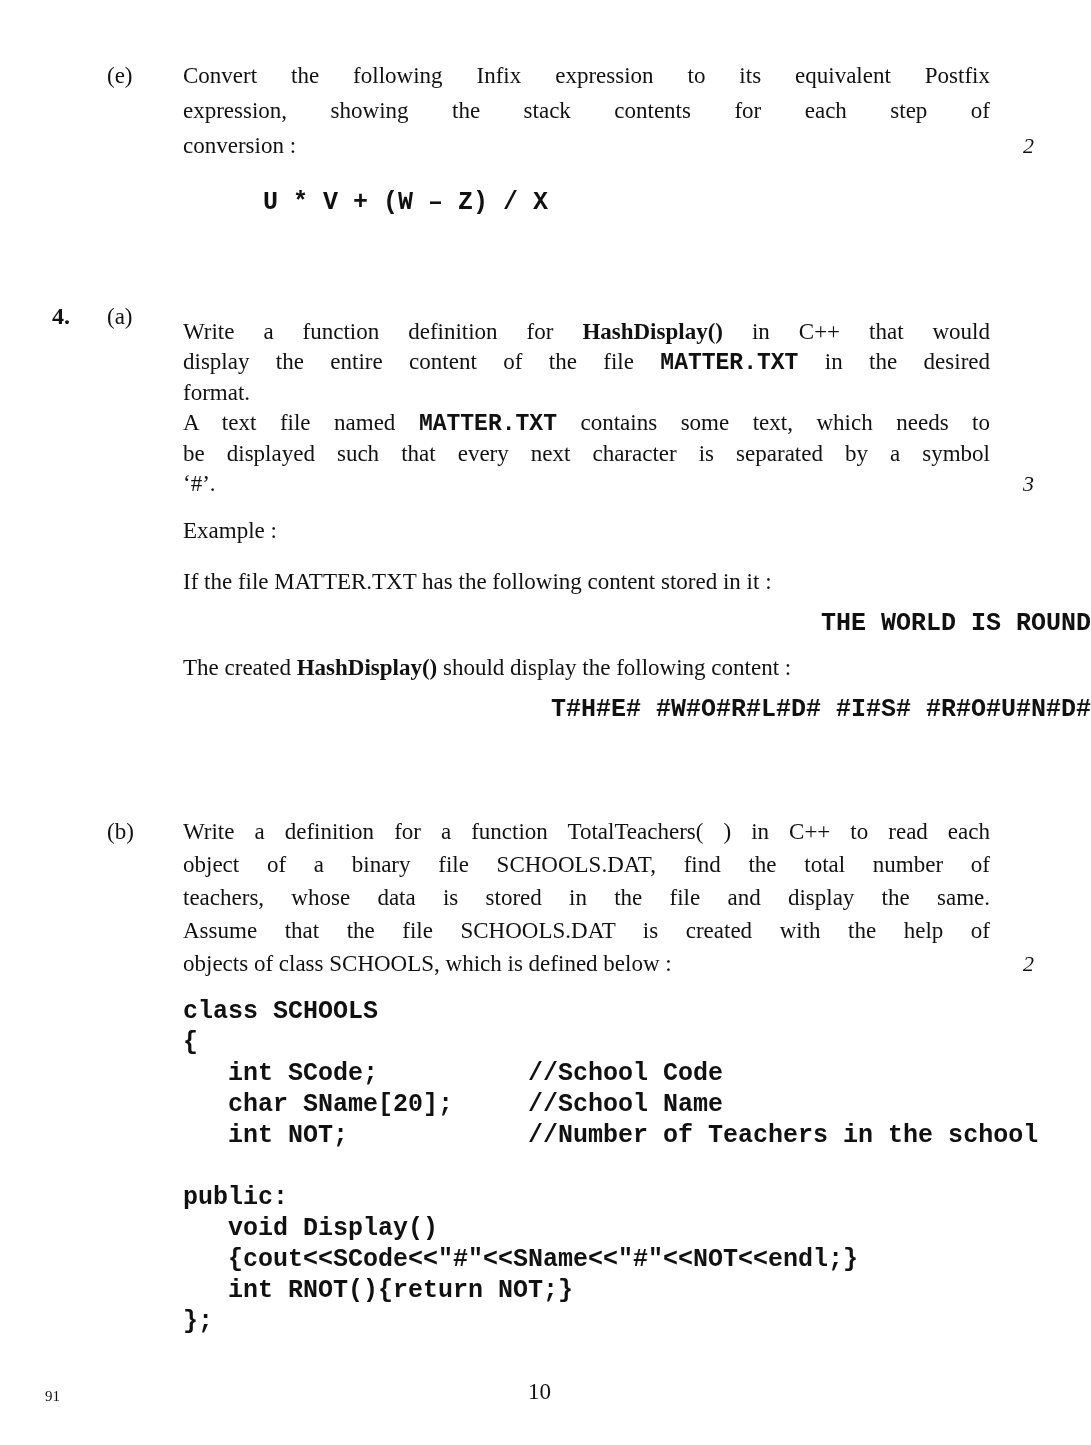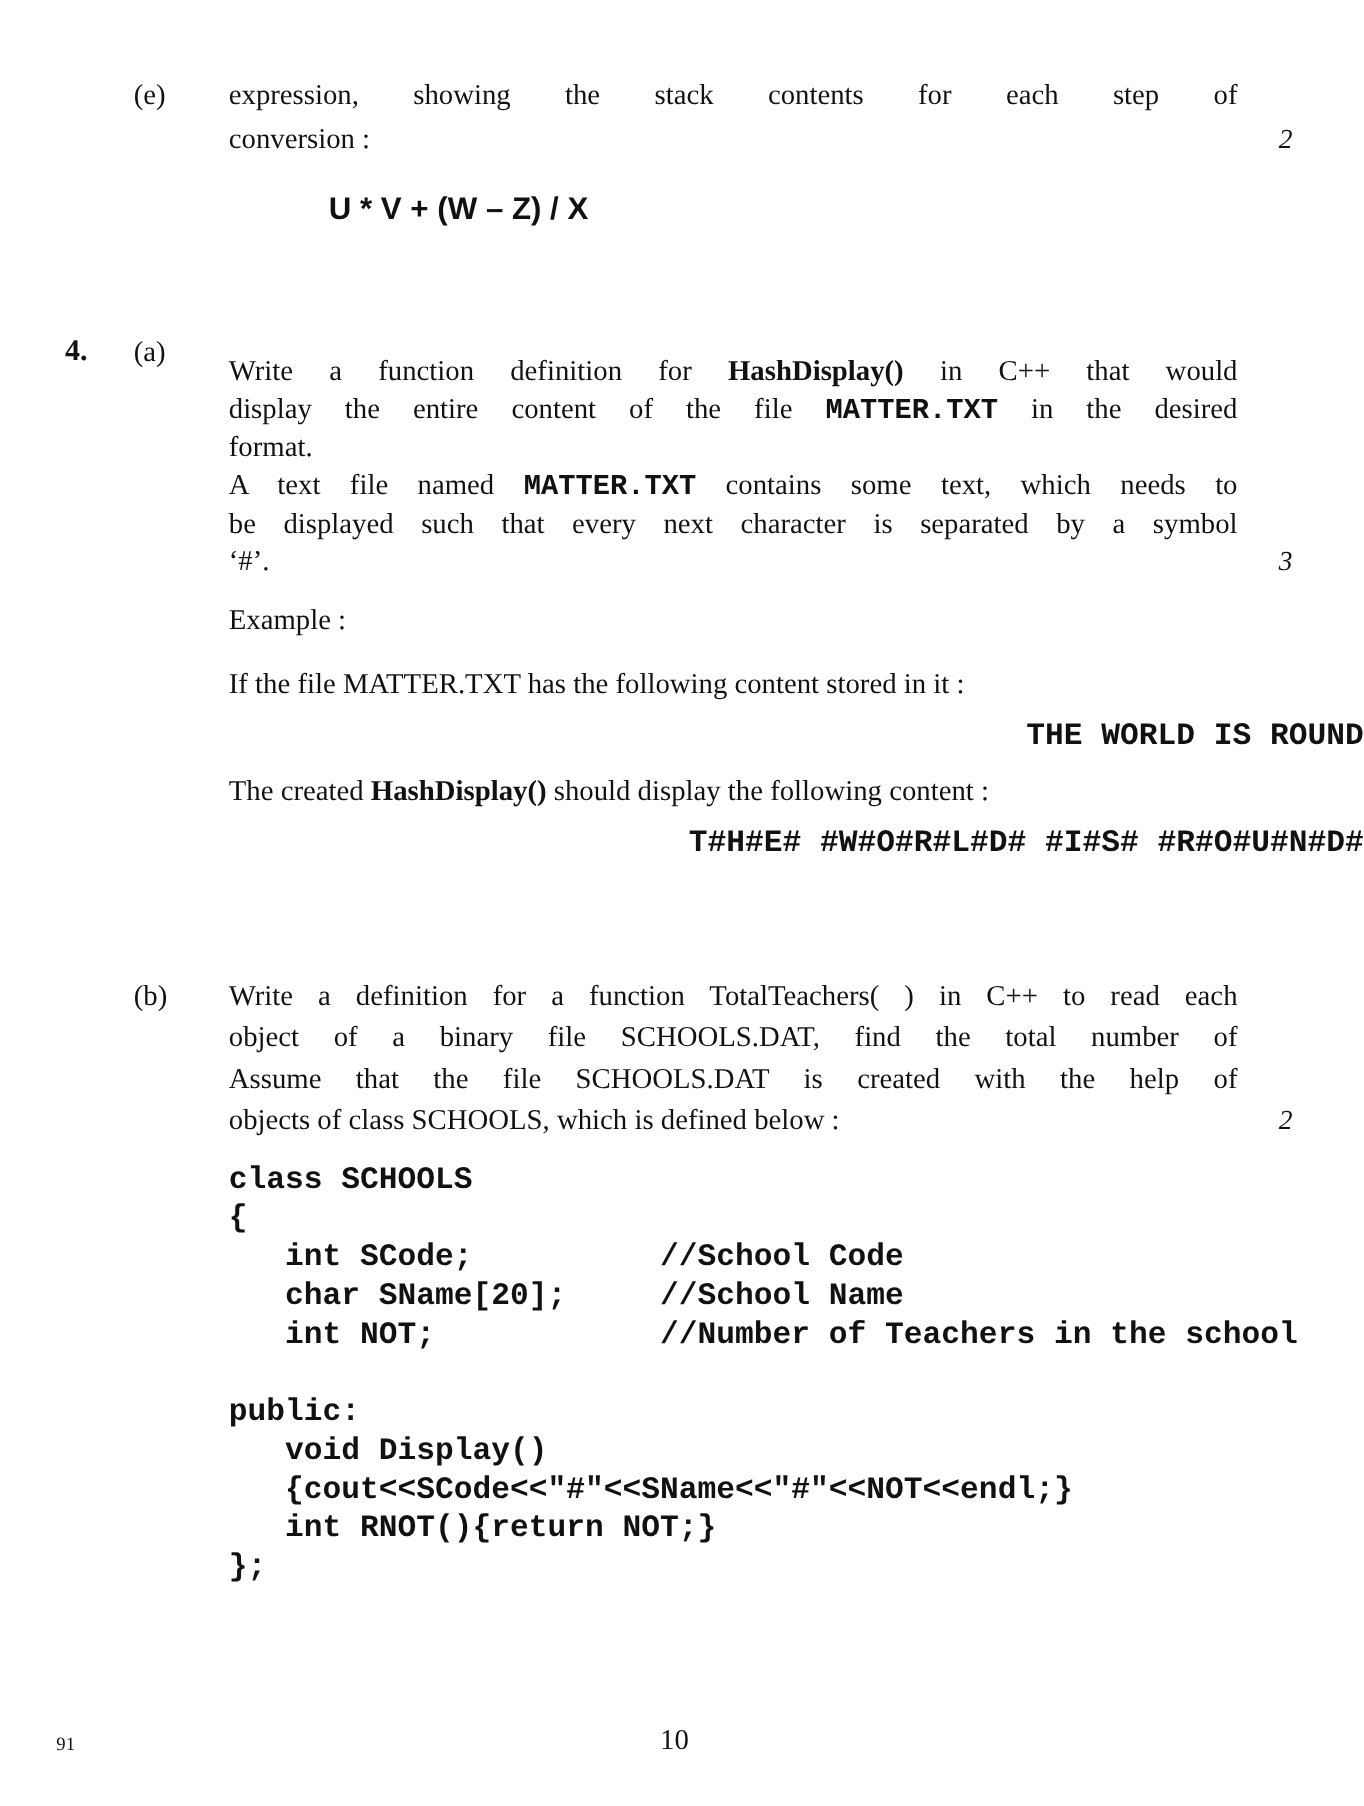--- a/index.html
+++ b/index.html
@@ -30,21 +30,21 @@
   .mt12 { margin-top: 12px; text-align: right; }
   .mt14 { margin-top: 14px; }
 
   .indent-body { margin-left: 131px; }
 
   .bold { font-weight: 700; }
   .inline-code { font-family: "Liberation Mono", monospace; font-weight: 700; font-size: 23px; }
 
   .e-code {
     margin: 24px 0 0 211px;
-    font-family: Liberation Sans, sans-serif; font-weight: 700;
+    font-family: Liberation Mono, monospace; font-weight: 700;
     font-size: 25px; line-height: 31px; white-space: pre;
   }
 
   .example { margin-top: 18px; font-size: 23px; }
   .body-line { line-height: 29px; }
   .mono-line {
     font-family: "Liberation Mono", monospace; font-weight: 700;
     font-size: 25px; line-height: 31px; white-space: pre;
   }
 
@@ -62,20 +62,21 @@
 </style>
 </head>
 <body>
 
 <div class="page">
 
   <section class="grid sec-e">
     <div class="col-num"></div>
     <div class="col-label">(e)</div>
     <div class="col-body jblock">
+      <div>Convert the following Infix expression to its equivalent Postfix</div>
       <div>expression, showing the stack contents for each step of</div>
       <div class="lastline">conversion :</div>
     </div>
     <div class="col-marks">2</div>
   </section>
 
   <div class="e-code">U * V + (W – Z) / X</div>
 
   <section class="grid sec-a sec-4a">
     <div class="col-num">4.</div>
@@ -102,20 +103,21 @@
     <div class="body-line mt14"><span>The created </span><span class="bold">HashDisplay()</span><span> should display the following content :</span></div>
     <div class="mono-line mt12">T#H#E# #W#O#R#L#D# #I#S# #R#O#U#N#D#</div>
   </div>
 
   <section class="grid sec-b sec-4b">
     <div class="col-num"></div>
     <div class="col-label">(b)</div>
     <div class="col-body jblock">
       <div>Write a definition for a function TotalTeachers( ) in C++ to read each</div>
       <div>object of a binary file SCHOOLS.DAT, find the total number of</div>
+      <div>teachers, whose data is stored in the file and display the same.</div>
       <div>Assume that the file SCHOOLS.DAT is created with the help of</div>
       <div class="lastline">objects of class SCHOOLS, which is defined below :</div>
     </div>
     <div class="col-marks">2</div>
   </section>
 
   <pre class="code-block indent-body">class SCHOOLS
 {
    int SCode;          //School Code
    char SName[20];     //School Name

